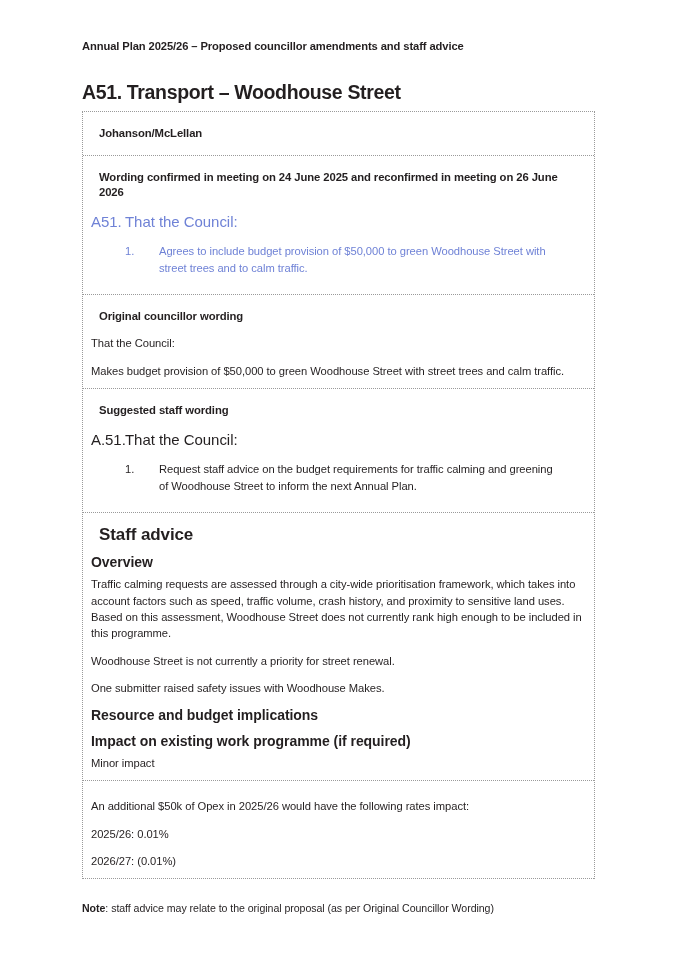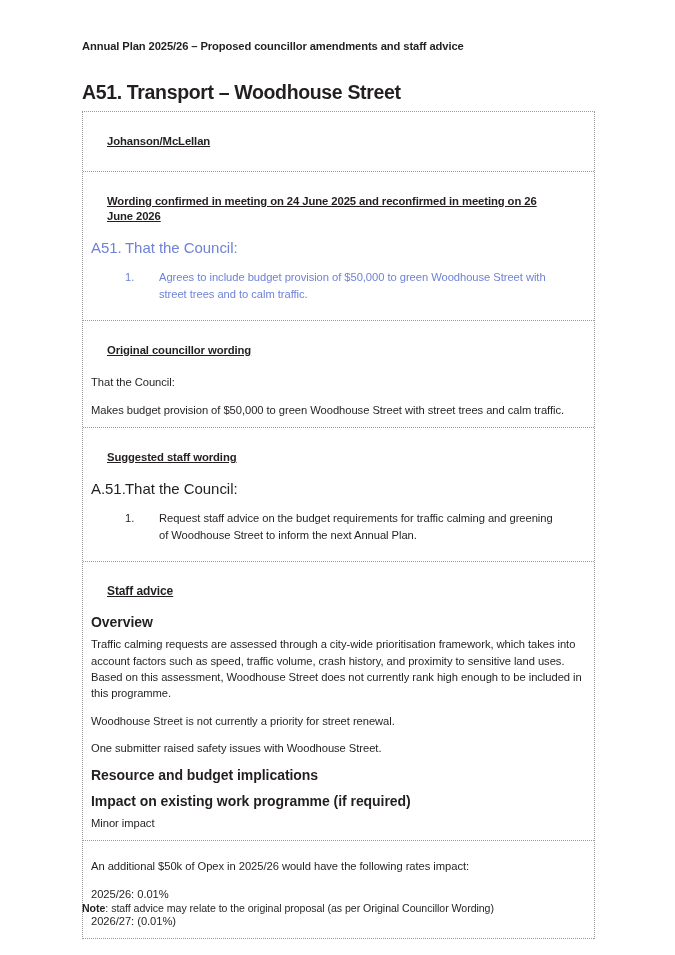--- a/index.html
+++ b/index.html
@@ -59,25 +59,24 @@
   }
   .row.tight {
     padding-bottom: 6px;
   }
   .hdr {
     font-size: 11.3px;
     font-weight: bold;
     letter-spacing: -0.1px;
     line-height: 15px;
     color: #231f20;
-    margin: 16px;
-    text-decoration: underline;
+    margin: 8px;
   }
   .hdr.big {
-    font-size: 12px;
+    font-size: 17px;
   }
   .hdr.wrap {
     padding-right: 6px;
   }
   .sub {
     font-size: 14px;
     font-weight: bold;
     letter-spacing: -0.05px;
     line-height: 15px;
     color: #231f20;
@@ -191,21 +190,21 @@
         <span class="otxt">Request staff advice on the budget requirements for traffic calming and greening of Woodhouse Street to inform the next Annual Plan.</span>
       </div>
       <div class="spacer-after"></div>
     </div>
 
     <div class="row">
       <div class="hdr big">Staff advice</div>
       <div class="sub first">Overview</div>
       <p class="body tightgap">Traffic calming requests are assessed through a city-wide prioritisation framework, which takes into account factors such as speed, traffic volume, crash history, and proximity to sensitive land uses. Based on this assessment, Woodhouse Street does not currently rank high enough to be included in this programme.</p>
       <p class="body">Woodhouse Street is not currently a priority for street renewal.</p>
-      <p class="body">One submitter raised safety issues with Woodhouse Street.</p>
+      <p class="body">One submitter raised safety issues with Woodhouse Makes.</p>
       <div class="sub">Resource and budget implications</div>
       <div class="sub">Impact on existing work programme (if required)</div>
       <p class="body tightgap">Minor impact</p>
     </div>
 
     <div class="row">
       <p class="body">An additional $50k of Opex in 2025/26 would have the following rates impact:</p>
       <p class="body">2025/26: 0.01%</p>
       <p class="body">2026/27: (0.01%)</p>
     </div>

